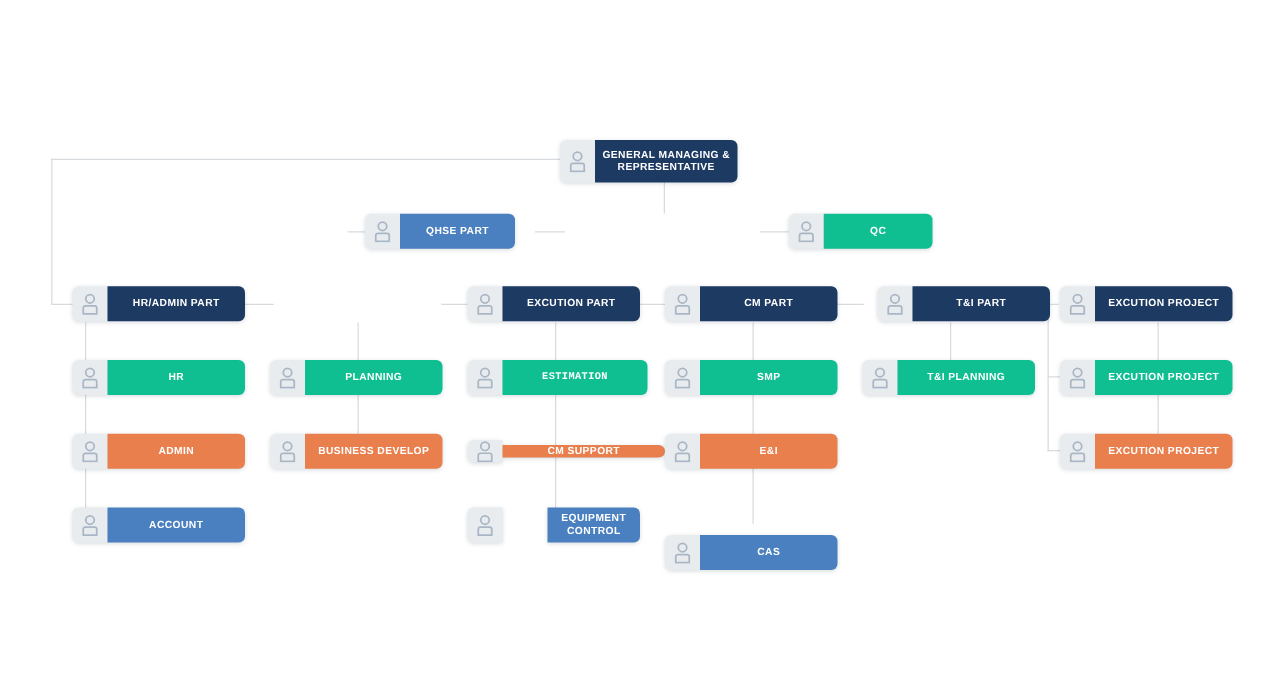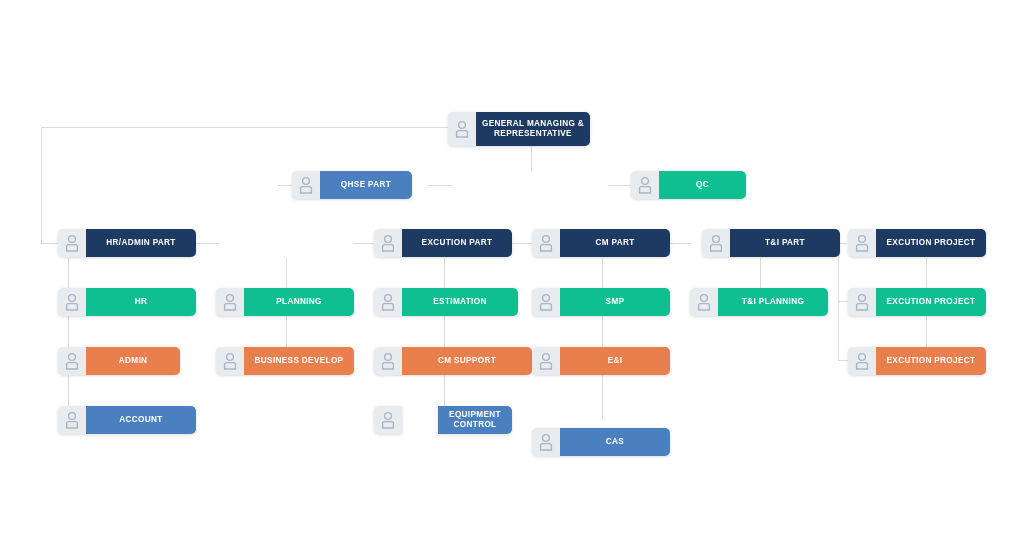--- a/index.html
+++ b/index.html
@@ -210,21 +210,21 @@
   <div class="node c-teal" style="left:216px; top:288px; width:138px;">
     <span class="icon-box">
       <svg width="16" height="18" viewBox="0 0 16 18" fill="none" stroke="#a9b6c6" stroke-width="1.4">
           <circle cx="8" cy="5" r="3.4"></circle>
           <path d="M2.6 17 V12.4 a1.8 1.8 0 0 1 1.8-1.8 h7.2 a1.8 1.8 0 0 1 1.8 1.8 V17 Z"></path>
         </svg>
     </span>
     <span class="label">PLANNING</span>
   </div>
 
-  <div class="node c-teal" style="left:374px; top:288px; width:144px;">
+  <div class="node c-teal" style="left:374px; top:288px; width:144px;font-family:Liberation Mono, monospace;">
     <span class="icon-box">
       <svg width="16" height="18" viewBox="0 0 16 18" fill="none" stroke="#a9b6c6" stroke-width="1.4">
           <circle cx="8" cy="5" r="3.4"></circle>
           <path d="M2.6 17 V12.4 a1.8 1.8 0 0 1 1.8-1.8 h7.2 a1.8 1.8 0 0 1 1.8 1.8 V17 Z"></path>
         </svg>
     </span>
     <span class="label">ESTIMATION</span>
   </div>
 
   <div class="node c-teal" style="left:532px; top:288px; width:138px;">
@@ -250,41 +250,41 @@
   <div class="node c-teal" style="left:848px; top:288px; width:138px;">
     <span class="icon-box">
       <svg width="16" height="18" viewBox="0 0 16 18" fill="none" stroke="#a9b6c6" stroke-width="1.4">
           <circle cx="8" cy="5" r="3.4"></circle>
           <path d="M2.6 17 V12.4 a1.8 1.8 0 0 1 1.8-1.8 h7.2 a1.8 1.8 0 0 1 1.8 1.8 V17 Z"></path>
         </svg>
     </span>
     <span class="label">EXCUTION PROJECT</span>
   </div>
 
-  <div class="node c-orange" style="left:58px; top:347px; width:122px;">
+  <div class="node c-orange" style="left:58px; top:347px; width:138px;">
     <span class="icon-box">
       <svg width="16" height="18" viewBox="0 0 16 18" fill="none" stroke="#a9b6c6" stroke-width="1.4">
           <circle cx="8" cy="5" r="3.4"></circle>
           <path d="M2.6 17 V12.4 a1.8 1.8 0 0 1 1.8-1.8 h7.2 a1.8 1.8 0 0 1 1.8 1.8 V17 Z"></path>
         </svg>
     </span>
     <span class="label">ADMIN</span>
   </div>
 
   <div class="node c-orange" style="left:216px; top:347px; width:138px;">
     <span class="icon-box">
       <svg width="16" height="18" viewBox="0 0 16 18" fill="none" stroke="#a9b6c6" stroke-width="1.4">
           <circle cx="8" cy="5" r="3.4"></circle>
           <path d="M2.6 17 V12.4 a1.8 1.8 0 0 1 1.8-1.8 h7.2 a1.8 1.8 0 0 1 1.8 1.8 V17 Z"></path>
         </svg>
     </span>
     <span class="label">BUSINESS DEVELOP</span>
   </div>
 
-  <div class="node c-orange" style="left:374px; top:347px; width:158px;">
+  <div class="node c-orange" style="left:374px; top:347px; width:158px;align-items:center;">
     <span class="icon-box">
       <svg width="16" height="18" viewBox="0 0 16 18" fill="none" stroke="#a9b6c6" stroke-width="1.4">
           <circle cx="8" cy="5" r="3.4"></circle>
           <path d="M2.6 17 V12.4 a1.8 1.8 0 0 1 1.8-1.8 h7.2 a1.8 1.8 0 0 1 1.8 1.8 V17 Z"></path>
         </svg>
     </span>
     <span class="label">CM SUPPORT</span>
   </div>
 
   <div class="node c-orange" style="left:532px; top:347px; width:138px;">

